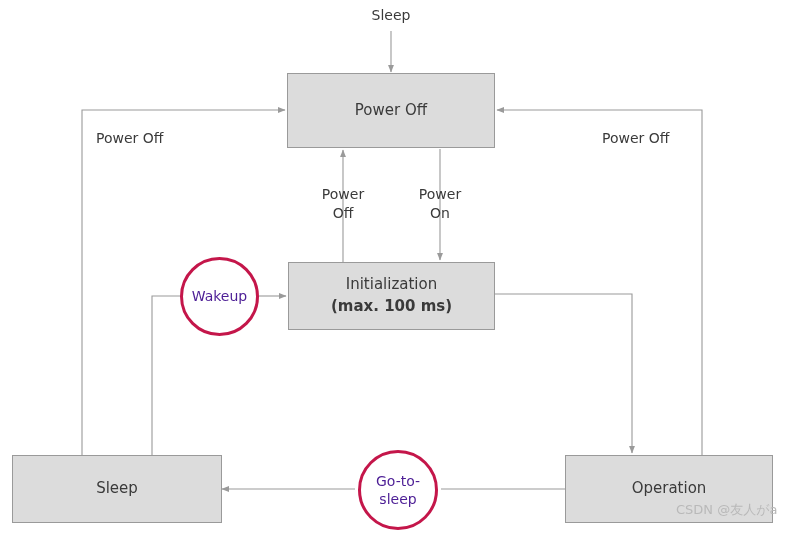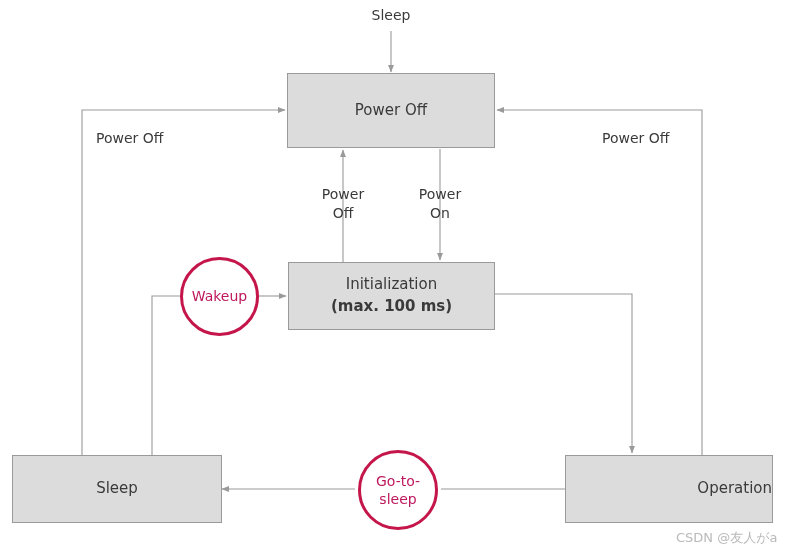--- a/index.html
+++ b/index.html
@@ -47,21 +47,21 @@
   .event-circle {
     position: absolute;
     box-sizing: border-box;
     border-radius: 50%;
     background: #ffffff;
     border: 3px solid #c4164a;
     display: flex;
     flex-direction: column;
     align-items: center;
     justify-content: center;
-    color: #be185d;
+    color: #4c1d95;
     font-size: 14px;
     line-height: 1.3;
     text-align: center;
     z-index: 4;
   }
   .edge-label {
     position: absolute;
     color: #3a3a3a;
     font-size: 14px;
     line-height: 1.35;
@@ -118,21 +118,21 @@
 
   <div class="state-box" style="left:288px; top:262px; width:207px; height:68px;">
     <span>Initialization</span>
     <span class="line2">(max. 100 ms)</span>
   </div>
 
   <div class="state-box" style="left:12px; top:455px; width:210px; height:68px;">
     <span>Sleep</span>
   </div>
 
-  <div class="state-box" style="left:565px; top:455px; width:208px; height:68px;align-items:flex-end;">
+  <div class="state-box" style="left:565px; top:455px; width:208px; height:68px;">
     <span>Operation</span>
   </div>
 
   <div class="event-circle" style="left:180px; top:257px; width:79px; height:79px;">
     <span>Wakeup</span>
   </div>
 
   <div class="event-circle" style="left:358px; top:450px; width:80px; height:80px;">
     <span>Go-to-</span>
     <span>sleep</span>
@@ -143,15 +143,15 @@
   <div class="edge-label" style="left:96px; top:129px; width:110px; text-align:left;">Power Off</div>
 
   <div class="edge-label" style="left:602px; top:129px; width:110px; text-align:left;">Power Off</div>
 
   <div class="edge-label" style="left:303px; top:185px; width:80px;">Power
 Off</div>
 
   <div class="edge-label" style="left:400px; top:185px; width:80px;">Power
 On</div>
 
-  <div class="watermark" style="left:676px; top:529px;">CSDN @友人がa</div>
+  <div class="watermark" style="left:676px; top:501px;">CSDN @友人がa</div>
 
 </div>
 
 </body></html>

